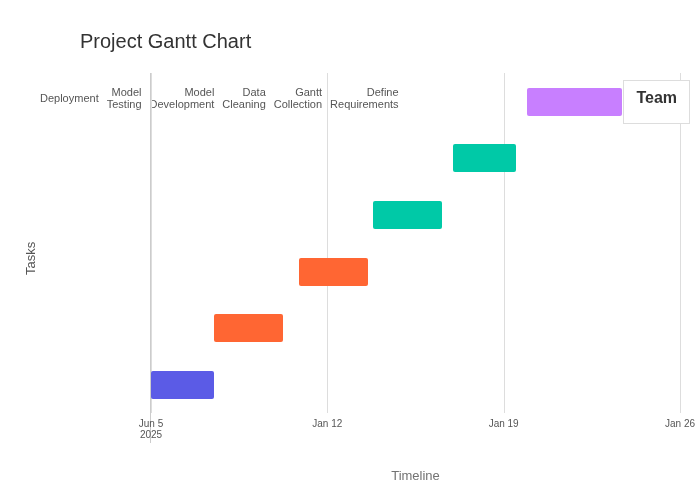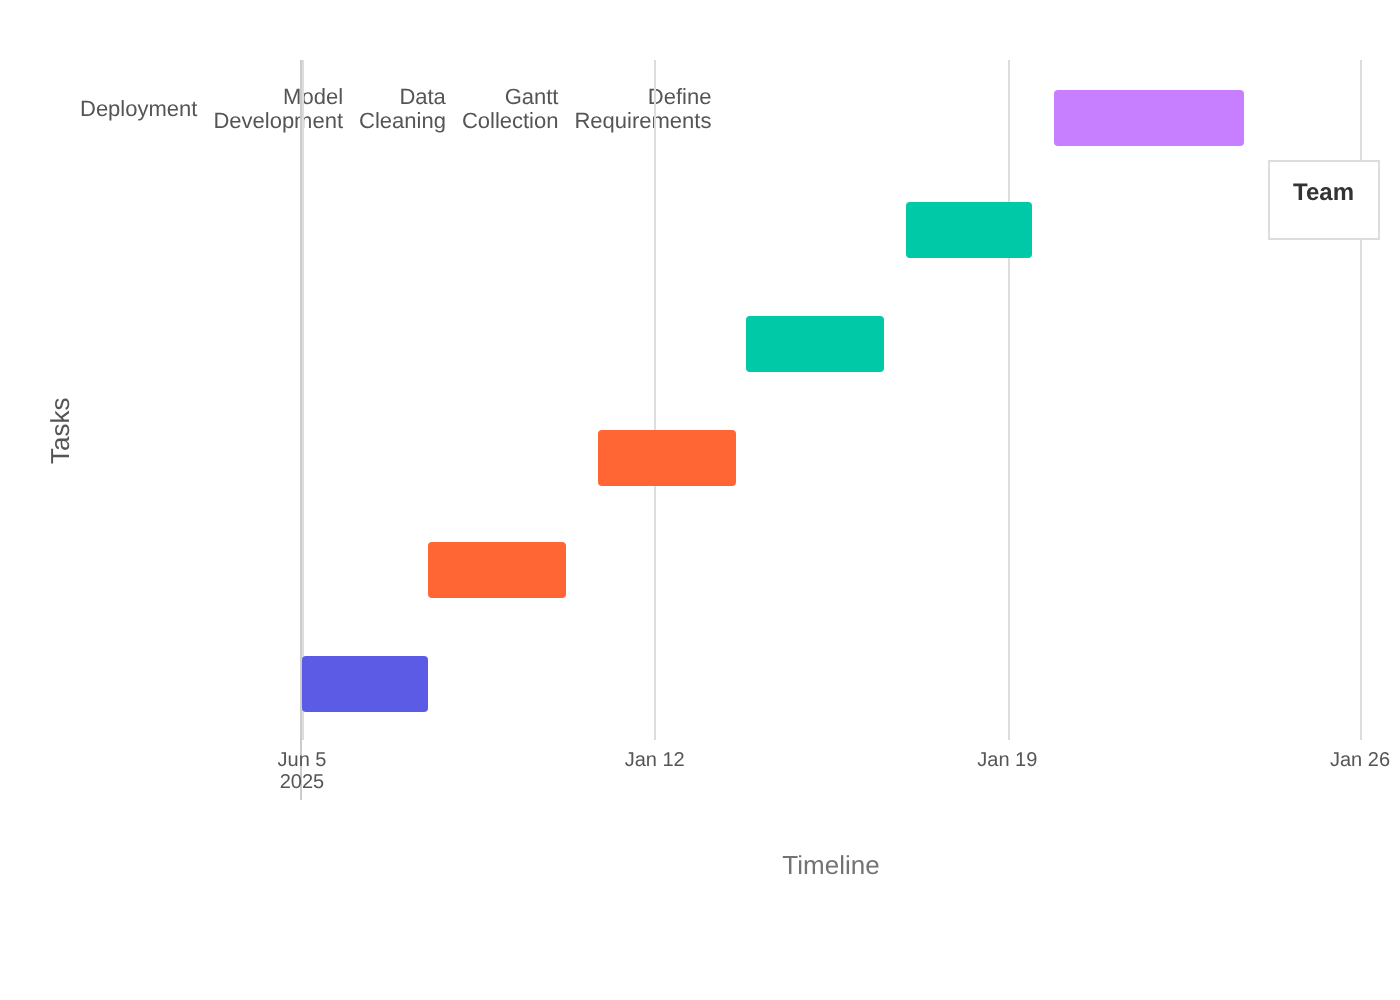--- a/index.html
+++ b/index.html
@@ -119,21 +119,21 @@
     .legend {
       position: absolute;
       top: 80px;
       right: 10px;
       background: #fff;
       border: 1px solid #ddd;
       padding: 8px 12px;
       font-size: 11px;
     }
     .legend-title {
-      font-size: 12px;
+      font-size: 16px;
       font-weight: bold;
       color: #333;
       margin-bottom: 8px;
     }
     .legend-item {
       display: flex;
       align-items: center;
       margin-bottom: 4px;
     }
     .legend-color {
@@ -144,24 +144,26 @@
     }
     .legend-label {
       color: #333;
       font-size: 11px;
     }
   </style>
 </head>
 <body>
 
 <div class="chart-container">
+  <div class="chart-title">Project Gantt Chart</div>
   <div class="chart-body">
     <div class="y-axis-label">Tasks</div>
     <div class="y-axis" id="y-axis">
         <div class="y-tick">Deployment</div>
+        <div class="y-tick">Model Testing</div>
         <div class="y-tick">Model Development</div>
         <div class="y-tick">Data Cleaning</div>
         <div class="y-tick">Gantt Collection</div>
         <div class="y-tick">Define Requirements</div>
       </div>
     <div class="plot-area">
       <div class="grid-lines" id="grid-lines">
           <div class="grid-line" style="position: absolute; left: 0%; top: 0px; bottom: 0px; width: 1px; background: rgb(221, 221, 221);"></div>
           <div class="grid-line" style="position: absolute; left: 33.3333%; top: 0px; bottom: 0px; width: 1px; background: rgb(221, 221, 221);"></div>
           <div class="grid-line" style="position: absolute; left: 66.6667%; top: 0px; bottom: 0px; width: 1px; background: rgb(221, 221, 221);"></div>

